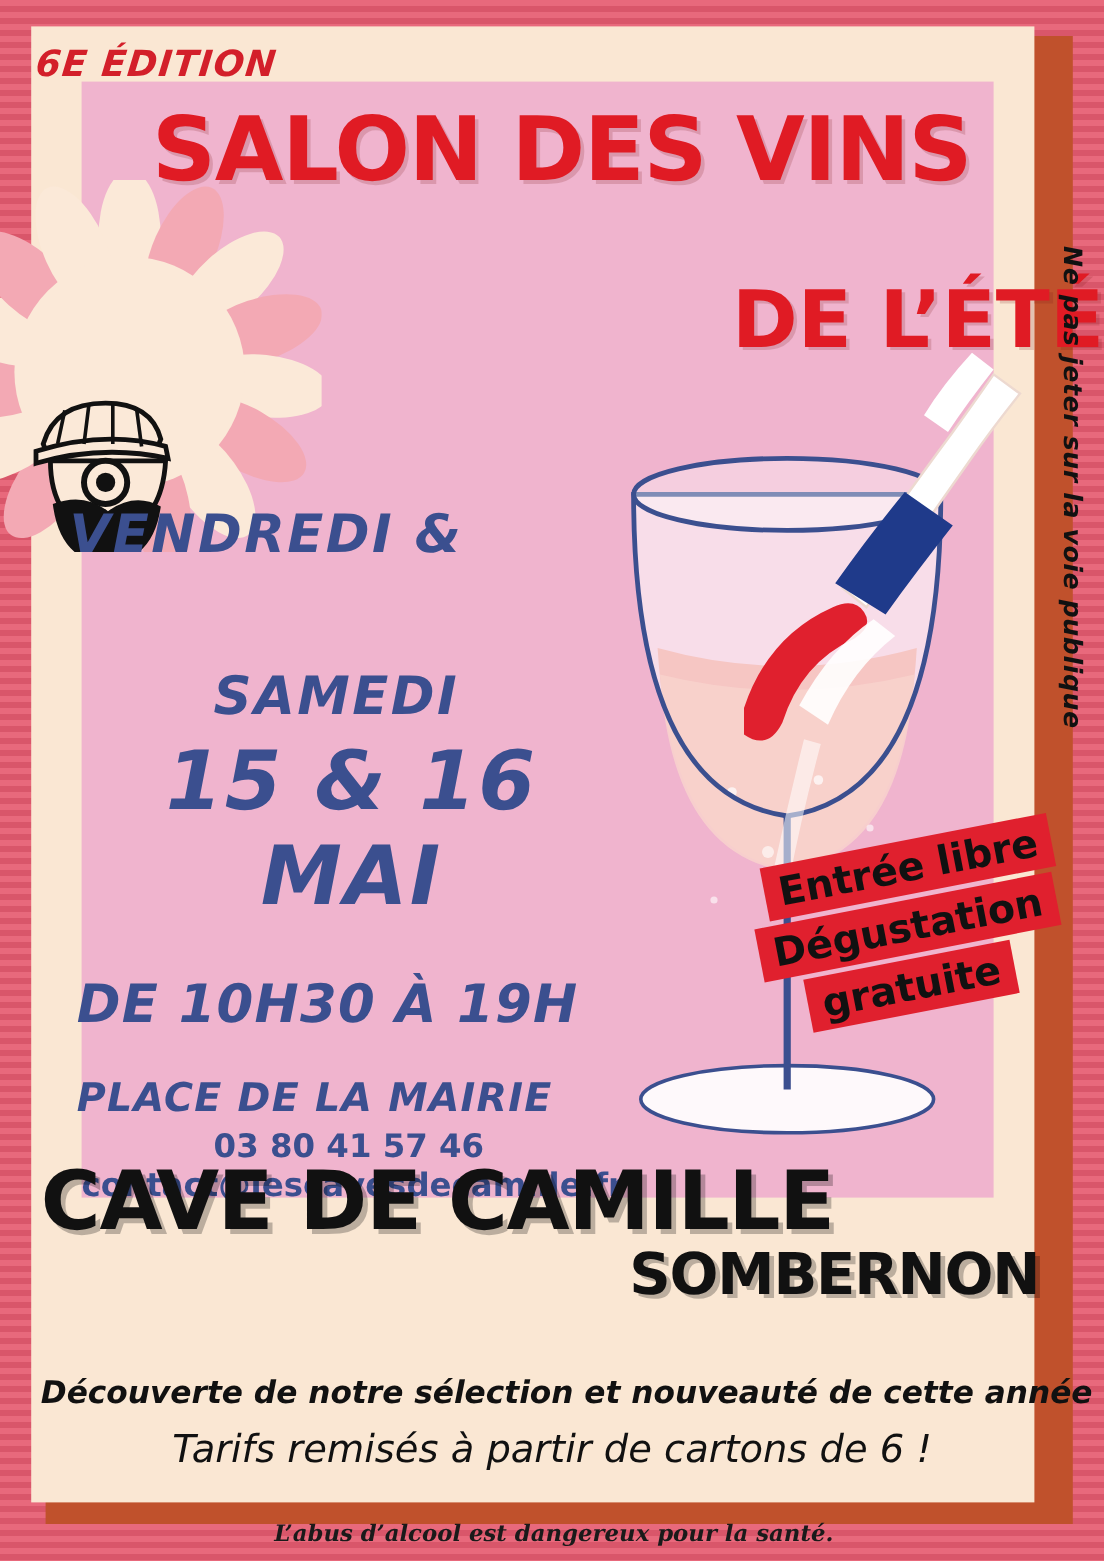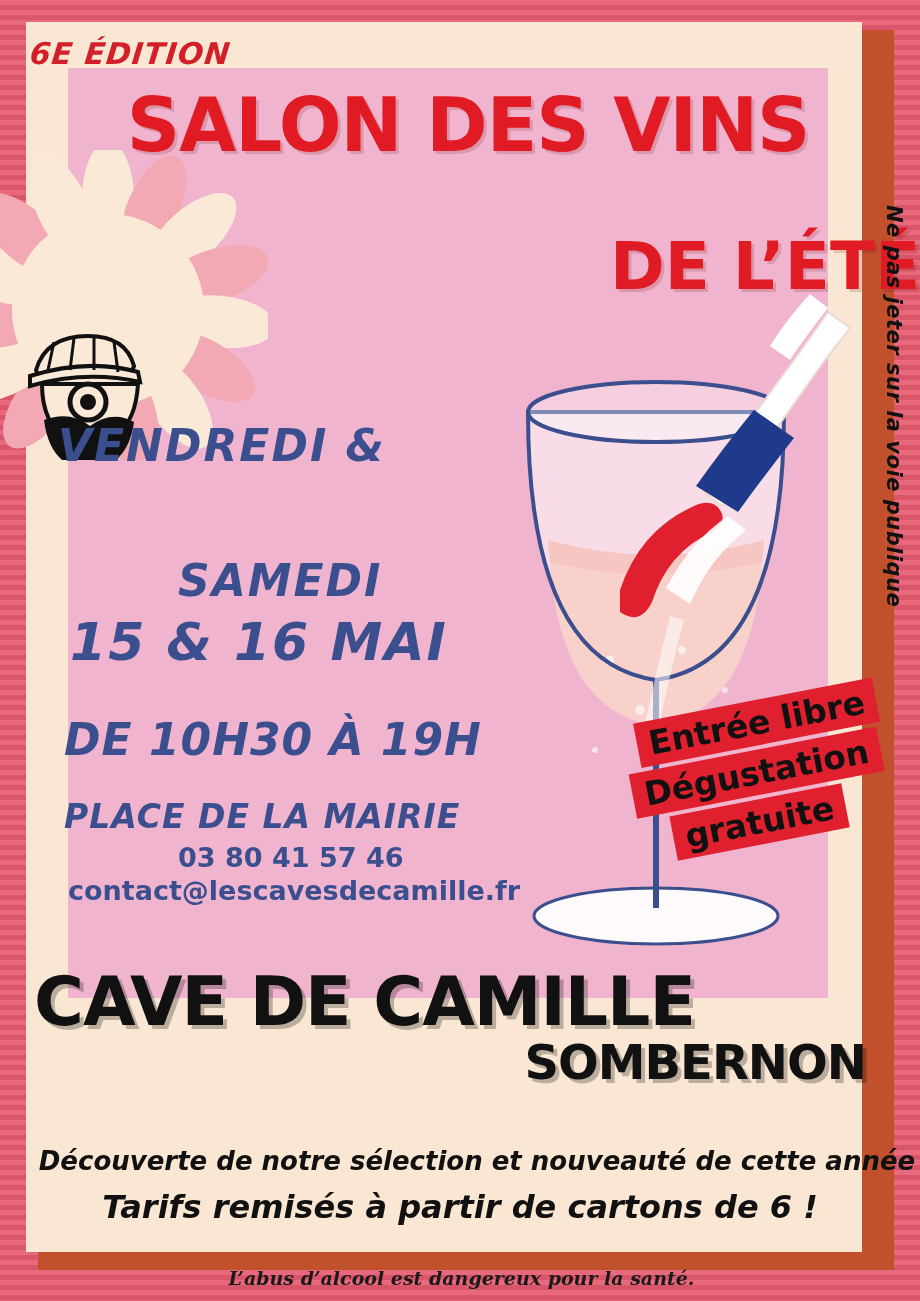--- a/index.html
+++ b/index.html
@@ -125,25 +125,26 @@
     text-transform: uppercase;
   }
   .info .l-samedi {
     font-size: 44px;
     letter-spacing: 2px;
     margin-top: 84px;
     margin-left: 120px;
     text-transform: uppercase;
   }
   .info .l-dates {
-    font-size: 52px;
+    font-size: 68px;
     letter-spacing: 2px;
     margin-top: 6px;
-    margin-left: 12px;
-    text-transform: uppercase;
+    margin-left: 0px;
+    text-transform: uppercase;
+    text-align: center;
   }
   .info .l-hours {
     font-size: 44px;
     letter-spacing: 1px;
     margin-top: 42px;
     margin-left: 6px;
     text-transform: uppercase;
   }
   .info .l-place {
     font-size: 33px;
@@ -235,37 +236,36 @@
     font-family: "DejaVu Sans", sans-serif;
     letter-spacing: -1px;
     text-shadow: 4px 4px 0 rgba(0,0,0,0.25);
   }
 
   .tagline1 {
     position: absolute;
     left: 0;
     right: 0;
     top: 1146px;
-    text-align: center;
     font-size: 26px;
     font-style: italic;
     font-weight: bold;
     color: #111;
     font-family: "DejaVu Sans", sans-serif;
     padding-left: 34px;
   }
   .tagline2 {
     position: absolute;
     left: 0;
     right: 0;
     top: 1188px;
     text-align: center;
     font-size: 32px;
     font-style: italic;
-    font-weight: bold;
+    font-weight: normal;
     color: #111;
     font-family: "DejaVu Sans", sans-serif;
   }
 
   .legal {
     position: absolute;
     left: 0;
     right: 0;
     bottom: 12px;
     text-align: center;

